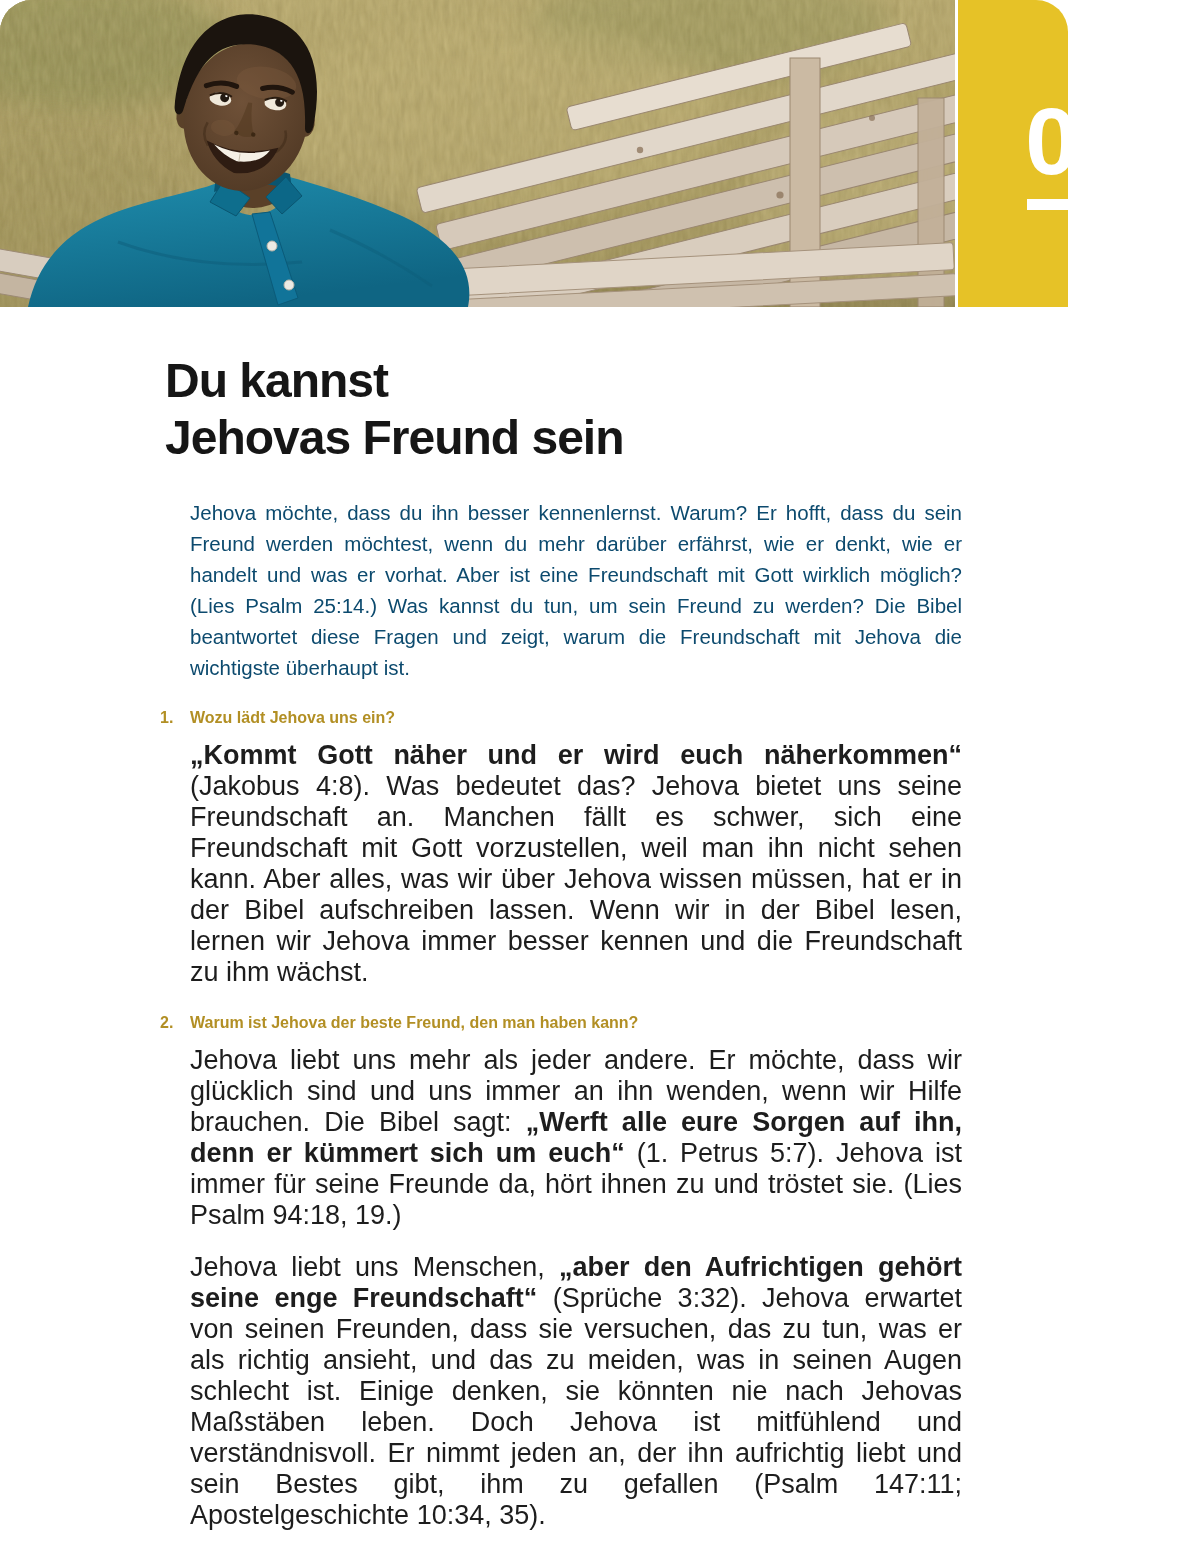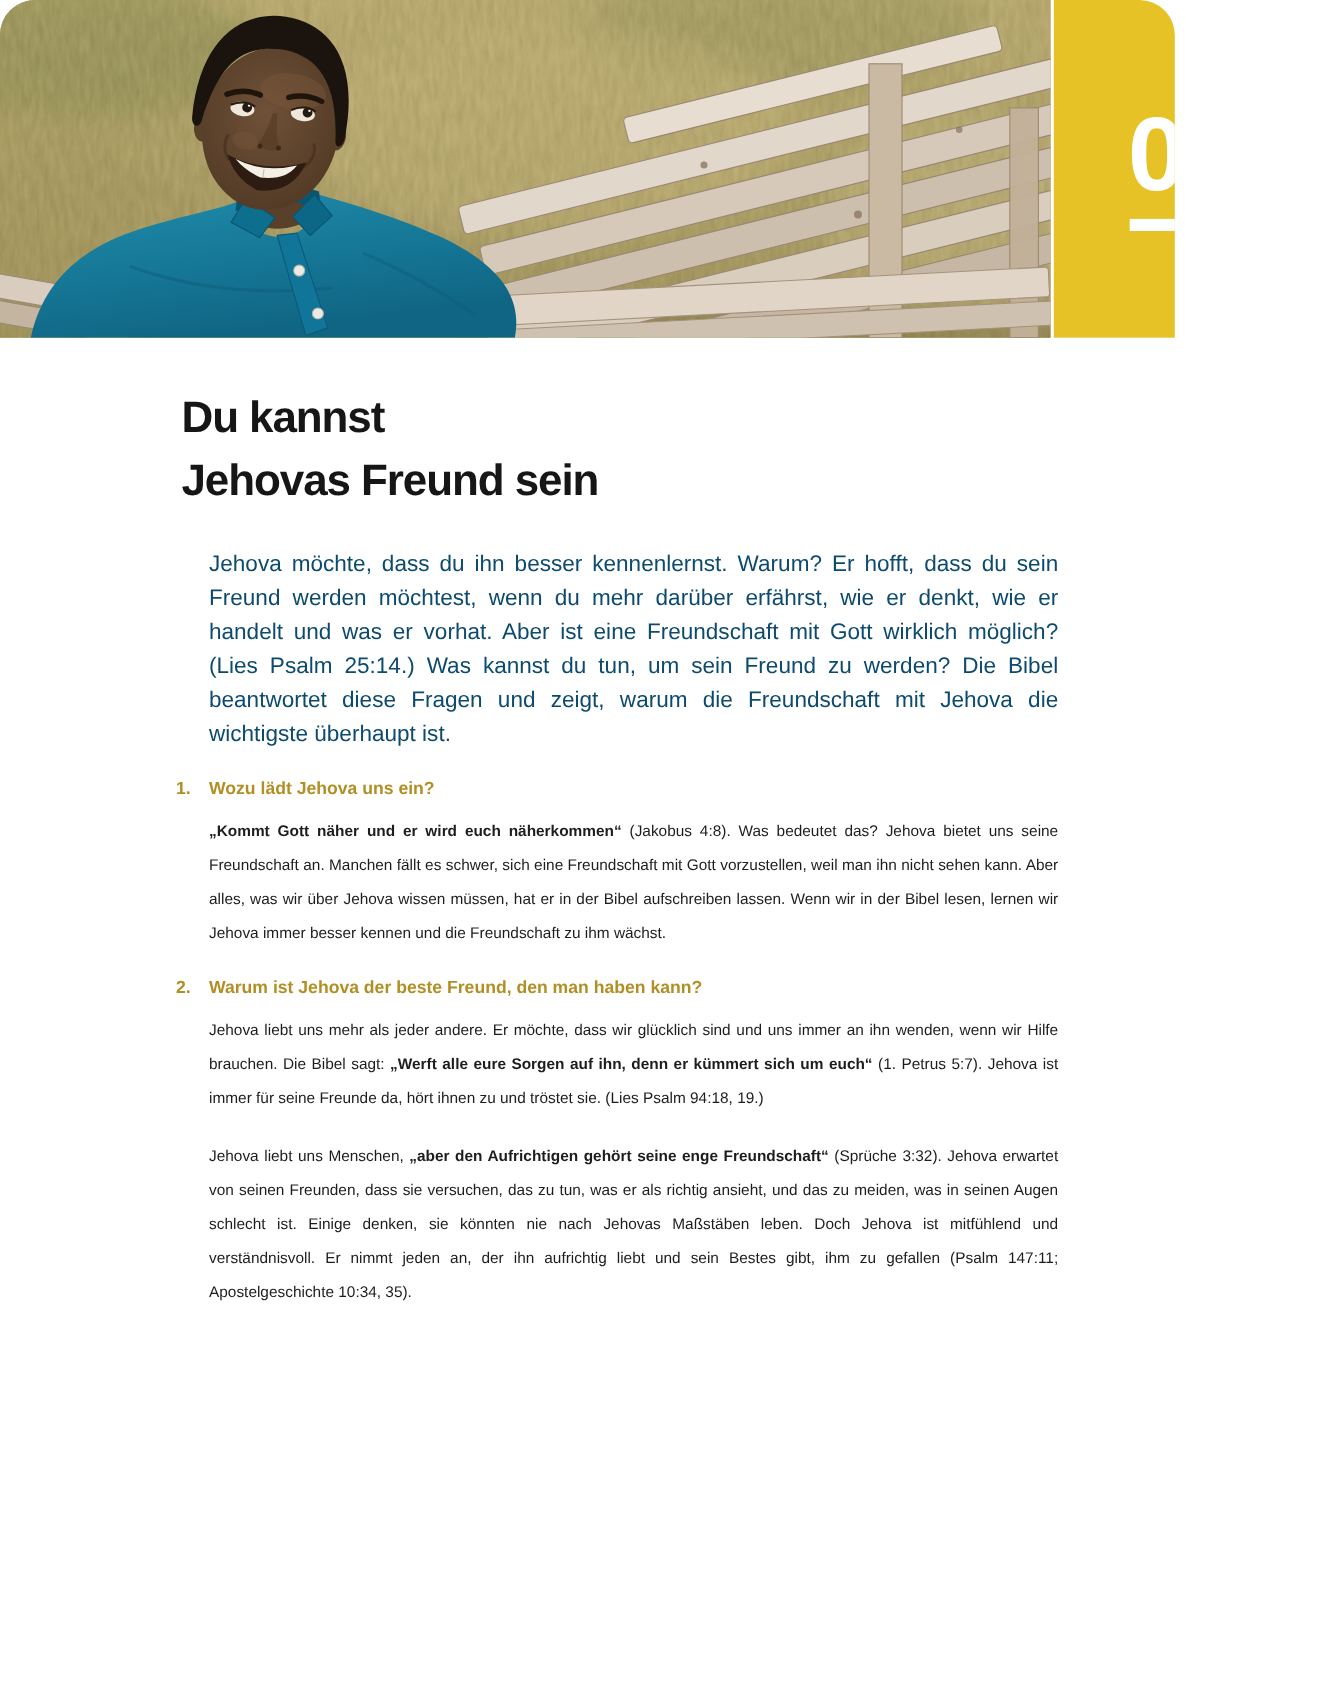--- a/index.html
+++ b/index.html
@@ -25,35 +25,35 @@
   }
   .badge-number {
     margin-top:94px;
     font-size:95px; line-height:1; font-weight:bold; color:#ffffff; letter-spacing:1px;
   }
   .badge-underline { width:104px; height:11px; background:#ffffff; margin-top:10px; }
 
   
   .page-title {
     position:absolute; left:165px; top:352px;
-    font-size:40px; font-weight:bold; line-height:57px; letter-spacing:-1px; color:#161616;
+    font-size:48px; font-weight:bold; line-height:57px; letter-spacing:-1px; color:#161616;
   }
   .content { position:absolute; left:190px; top:497px; width:772px; }
   .intro {
     font-size:20.5px; line-height:31px; text-align:justify; color:#0c4a6e;
   }
   .qa-block { margin-top:21px; }
   .q-head {
     margin-left:-30px;
     color:#b28f24; font-weight:bold; font-size:16px; line-height:27px;
   }
   .q-num { display:inline-block; min-width:30px; }
   .answer {
     margin-top:9px;
-    font-size:14px; line-height:31px; text-align:justify; color:#1d1d1d;
+    font-size:27px; line-height:31px; text-align:justify; color:#1d1d1d;
   }
   .b { font-weight:bold; }
 </style>
 </head>
 <body>
 
 <div class="page">
 
   <div class="hero-photo" role="img" aria-label="Lächelnder Mann in blauem Poloshirt neben einer alten Holzbank auf einer trockenen Wiese">
     <svg width="955" height="307" viewBox="0 0 955 307" preserveAspectRatio="none">

